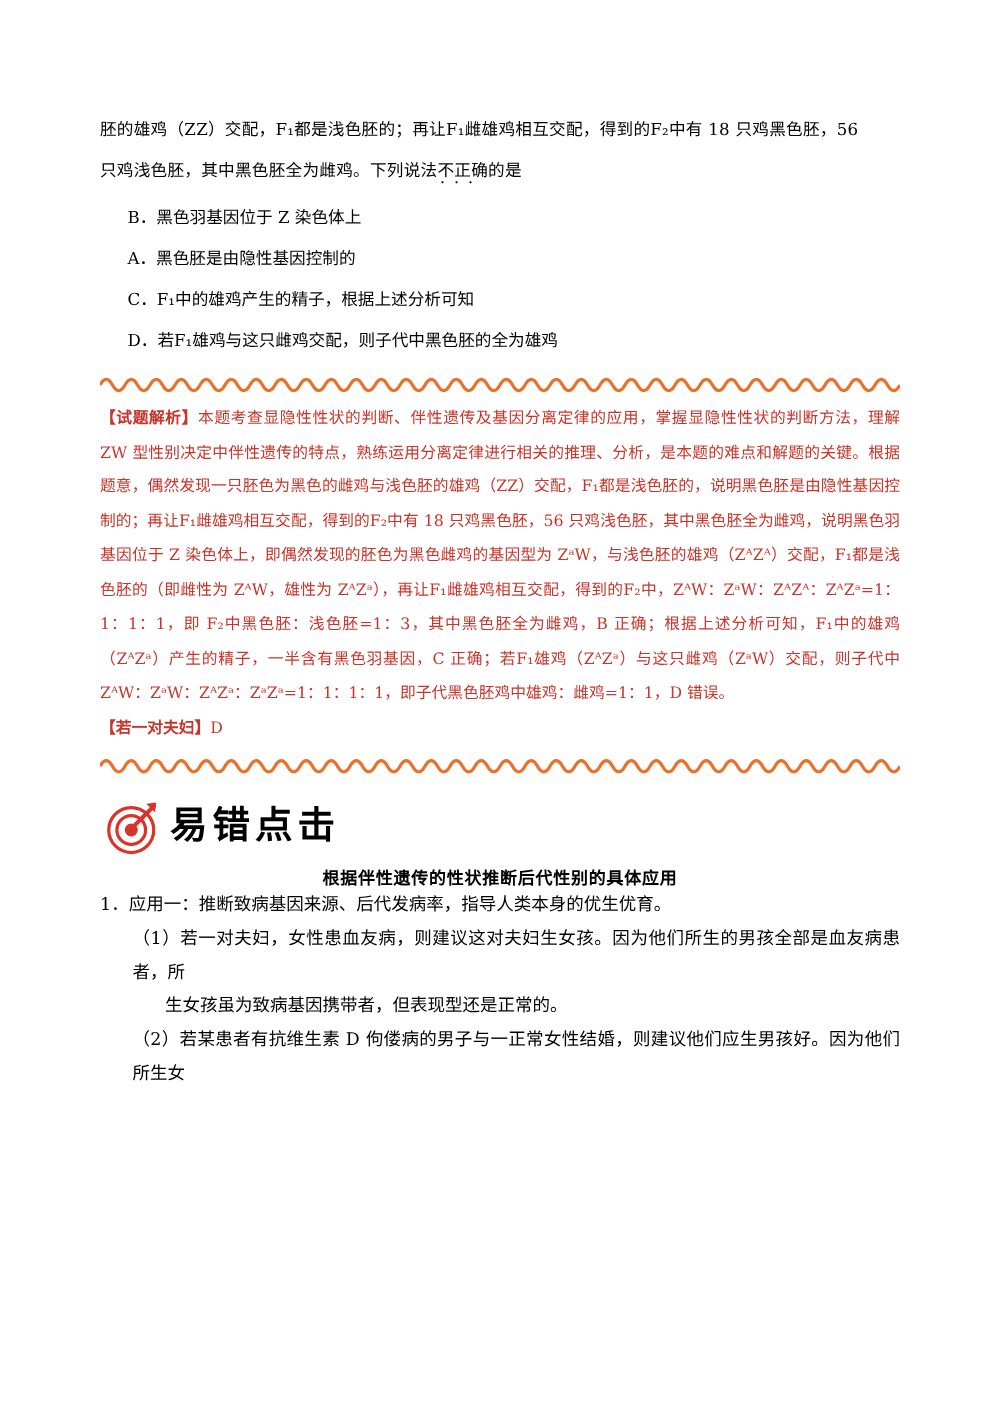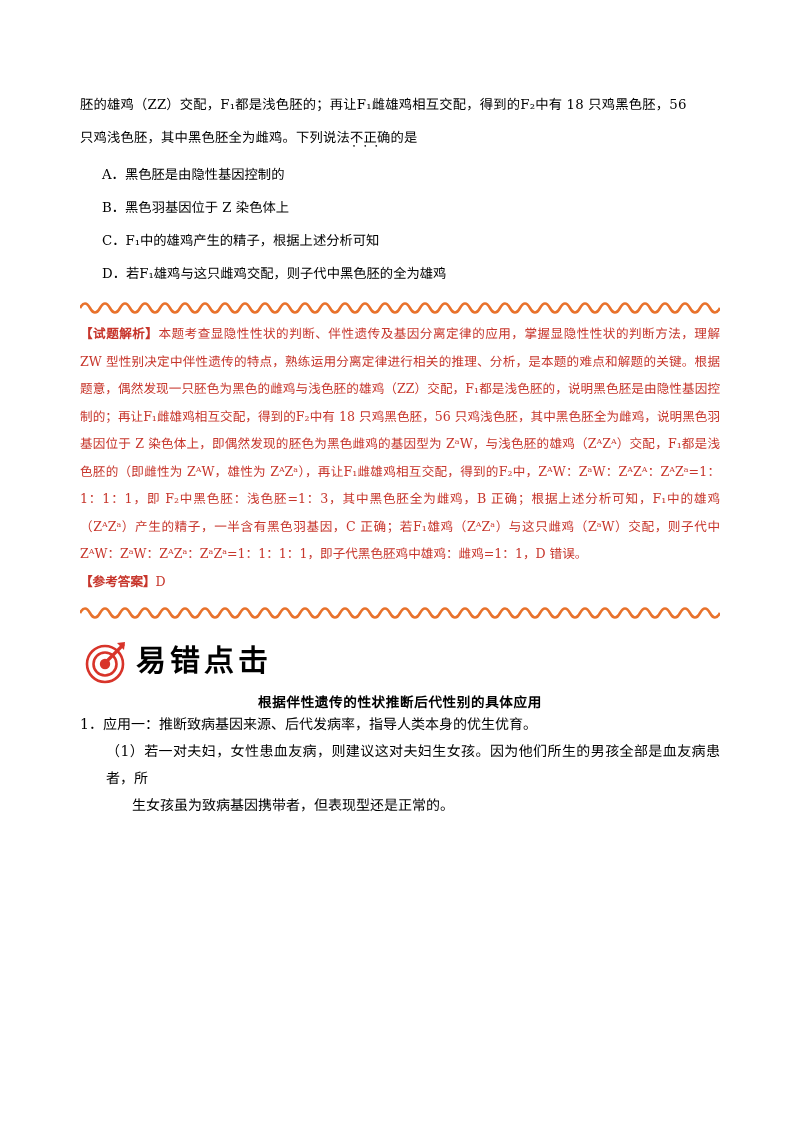--- a/index.html
+++ b/index.html
@@ -156,42 +156,42 @@
 
     <div class="q-stem">
       <div>胚的雄鸡（ZZ）交配，F₁都是浅色胚的；再让F₁雌雄鸡相互交配，得到的F₂中有 18 只鸡黑色胚，56</div>
       <div>
         <span>只鸡浅色胚，其中黑色胚全为雌鸡。下列说法</span><span class="dot-emph">不正确</span><span>的是</span>
       </div>
     </div>
 
     <div class="options">
       <div class="option">
+        <span>B．黑色羽基因位于 Z 染色体上</span>
+      </div>
+      <div class="option">
         <span>A．黑色胚是由隐性基因控制的</span>
-      </div>
-      <div class="option">
-        <span>B．黑色羽基因位于 Z 染色体上</span>
       </div>
       <div class="option">
         <span>C．F₁中的雄鸡产生的精子，根据上述分析可知</span>
       </div>
       <div class="option">
         <span>D．若F₁雄鸡与这只雌鸡交配，则子代中黑色胚的全为雄鸡</span>
       </div>
     </div>
 
     <div class="wave-wrap">
       <svg width="640" height="16" viewBox="0 0 640 16" xmlns="http://www.w3.org/2000/svg" aria-hidden="true">
         <path d="M0 10 Q 5 1 10 10 T 20 10 T 30 10 T 40 10 T 50 10 T 60 10 T 70 10 T 80 10 T 90 10 T 100 10 T 110 10 T 120 10 T 130 10 T 140 10 T 150 10 T 160 10 T 170 10 T 180 10 T 190 10 T 200 10 T 210 10 T 220 10 T 230 10 T 240 10 T 250 10 T 260 10 T 270 10 T 280 10 T 290 10 T 300 10 T 310 10 T 320 10 T 330 10 T 340 10 T 350 10 T 360 10 T 370 10 T 380 10 T 390 10 T 400 10 T 410 10 T 420 10 T 430 10 T 440 10 T 450 10 T 460 10 T 470 10 T 480 10 T 490 10 T 500 10 T 510 10 T 520 10 T 530 10 T 540 10 T 550 10 T 560 10 T 570 10 T 580 10 T 590 10 T 600 10 T 610 10 T 620 10 T 630 10 T 640 10" fill="none" stroke="#e8722c" stroke-width="2.6"></path>
       </svg>
     </div>
 
     <div class="red-block">
       <p><span class="tag">【试题解析】</span><span>本题考查显隐性性状的判断、伴性遗传及基因分离定律的应用，掌握显隐性性状的判断方法，理解 ZW 型性别决定中伴性遗传的特点，熟练运用分离定律进行相关的推理、分析，是本题的难点和解题的关键。根据题意，偶然发现一只胚色为黑色的雌鸡与浅色胚的雄鸡（ZZ）交配，F₁都是浅色胚的，说明黑色胚是由隐性基因控制的；再让F₁雌雄鸡相互交配，得到的F₂中有 18 只鸡黑色胚，56 只鸡浅色胚，其中黑色胚全为雌鸡，说明黑色羽基因位于 Z 染色体上，即偶然发现的胚色为黑色雌鸡的基因型为 ZᵃW，与浅色胚的雄鸡（ZᴬZᴬ）交配，F₁都是浅色胚的（即雌性为 ZᴬW，雄性为 ZᴬZᵃ），再让F₁雌雄鸡相互交配，得到的F₂中，ZᴬW：ZᵃW：ZᴬZᴬ：ZᴬZᵃ=1：1：1：1，即 F₂中黑色胚：浅色胚=1：3，其中黑色胚全为雌鸡，B 正确；根据上述分析可知，F₁中的雄鸡（ZᴬZᵃ）产生的精子，一半含有黑色羽基因，C 正确；若F₁雄鸡（ZᴬZᵃ）与这只雌鸡（ZᵃW）交配，则子代中 ZᴬW：ZᵃW：ZᴬZᵃ：ZᵃZᵃ=1：1：1：1，即子代黑色胚鸡中雄鸡：雌鸡=1：1，D 错误。</span></p>
-      <p class="answer-line"><span class="tag">【参考答案】</span><span>D</span></p>
+      <p class="answer-line"><span class="tag">【若一对夫妇】</span><span>D</span></p>
     </div>
 
     <div class="wave-wrap">
       <svg width="640" height="16" viewBox="0 0 640 16" xmlns="http://www.w3.org/2000/svg" aria-hidden="true">
         <path d="M0 10 Q 5 1 10 10 T 20 10 T 30 10 T 40 10 T 50 10 T 60 10 T 70 10 T 80 10 T 90 10 T 100 10 T 110 10 T 120 10 T 130 10 T 140 10 T 150 10 T 160 10 T 170 10 T 180 10 T 190 10 T 200 10 T 210 10 T 220 10 T 230 10 T 240 10 T 250 10 T 260 10 T 270 10 T 280 10 T 290 10 T 300 10 T 310 10 T 320 10 T 330 10 T 340 10 T 350 10 T 360 10 T 370 10 T 380 10 T 390 10 T 400 10 T 410 10 T 420 10 T 430 10 T 440 10 T 450 10 T 460 10 T 470 10 T 480 10 T 490 10 T 500 10 T 510 10 T 520 10 T 530 10 T 540 10 T 550 10 T 560 10 T 570 10 T 580 10 T 590 10 T 600 10 T 610 10 T 620 10 T 630 10 T 640 10" fill="none" stroke="#e8722c" stroke-width="2.6"></path>
       </svg>
     </div>
 
     <div class="logo-row">
       <span class="logo-mark">
@@ -207,16 +207,17 @@
     </div>
 
     <div class="section-title">根据伴性遗传的性状推断后代性别的具体应用</div>
 
     <div class="black-block">
       <div class="lvl1"><span>1．</span><span>应用一：推断致病基因来源、后代发病率，指导人类本身的优生优育。</span></div>
 
       <div class="lvl2"><span>（1）</span><span>若一对夫妇，女性患血友病，则建议这对夫妇生女孩。因为他们所生的男孩全部是血友病患者，所</span></div>
       <div class="lvl2-cont"><span>生女孩虽为致病基因携带者，但表现型还是正常的。</span></div>
 
+      <div class="lvl2"><span>（2）</span><span>若某患者有抗维生素 D 佝偻病的男子与一正常女性结婚，则建议他们应生男孩好。因为他们所生女</span></div>
     </div>
 
   </div>
 </div>
 
 </body></html>

